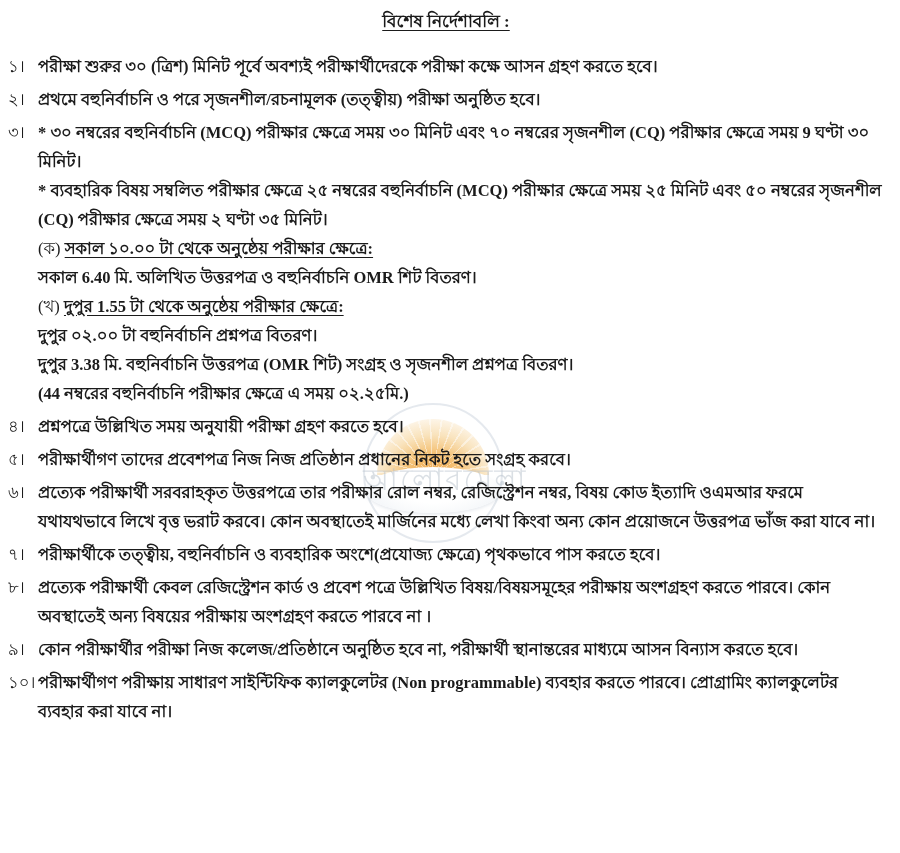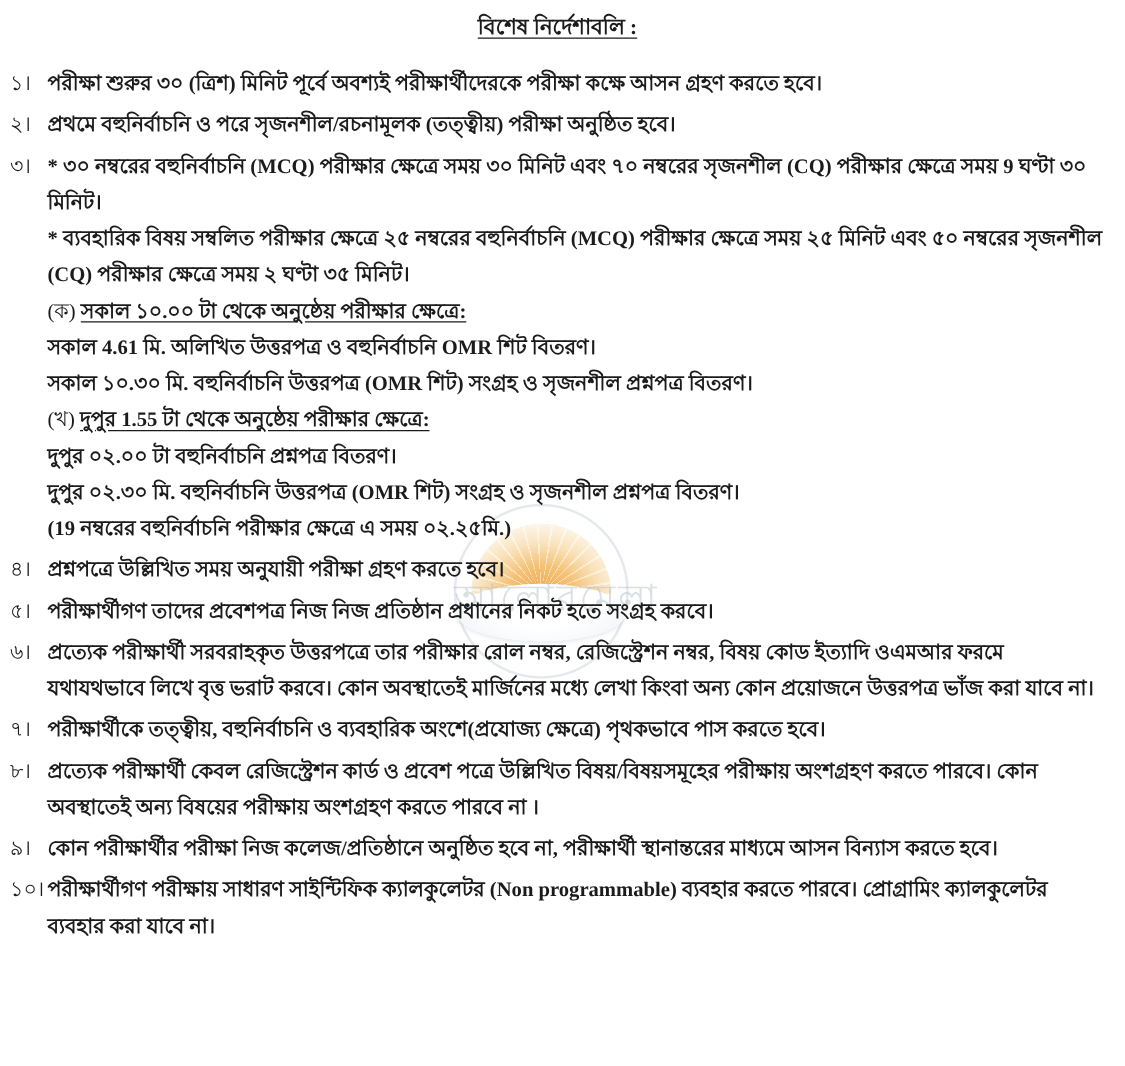--- a/index.html
+++ b/index.html
@@ -86,37 +86,34 @@
         <span class="text">* ৩০ নম্বরের বহুনির্বাচনি (MCQ) পরীক্ষার ক্ষেত্রে সময় ৩০ মিনিট এবং ৭০ নম্বরের সৃজনশীল (CQ) পরীক্ষার ক্ষেত্রে সময় 9 ঘণ্টা ৩০ মিনিট।</span>
       </div>
       <div class="row sub">
         <span class="text">* ব্যবহারিক বিষয় সম্বলিত পরীক্ষার ক্ষেত্রে ২৫ নম্বরের বহুনির্বাচনি (MCQ) পরীক্ষার ক্ষেত্রে সময় ২৫ মিনিট এবং ৫০ নম্বরের সৃজনশীল (CQ) পরীক্ষার ক্ষেত্রে সময় ২ ঘণ্টা ৩৫ মিনিট।</span>
       </div>
       <div class="row sub">
         <span class="prefix">(ক) </span>
         <span class="text u">সকাল ১০.০০ টা থেকে অনুষ্ঠেয় পরীক্ষার ক্ষেত্রে:</span>
       </div>
       <div class="row sub">
-        <span class="text">সকাল 4.61 মি. অলিখিত উত্তরপত্র ও বহুনির্বাচনি OMR শিট বিতরণ।</span>
-      </div>
-      <div class="row sub">
-        <span class="text">সকাল ১০.৩০ মি. বহুনির্বাচনি উত্তরপত্র (OMR শিট) সংগ্রহ ও সৃজনশীল প্রশ্নপত্র বিতরণ।</span>
+        <span class="text">সকাল 6.40 মি. অলিখিত উত্তরপত্র ও বহুনির্বাচনি OMR শিট বিতরণ।</span>
       </div>
       <div class="row sub">
         <span class="prefix">(খ) </span>
         <span class="text u">দুপুর 1.55 টা থেকে অনুষ্ঠেয় পরীক্ষার ক্ষেত্রে:</span>
       </div>
       <div class="row sub">
         <span class="text">দুপুর ০২.০০ টা বহুনির্বাচনি প্রশ্নপত্র বিতরণ।</span>
       </div>
       <div class="row sub">
-        <span class="text">দুপুর ০২.৩০ মি. বহুনির্বাচনি উত্তরপত্র (OMR শিট) সংগ্রহ ও সৃজনশীল প্রশ্নপত্র বিতরণ।</span>
+        <span class="text">দুপুর 3.38 মি. বহুনির্বাচনি উত্তরপত্র (OMR শিট) সংগ্রহ ও সৃজনশীল প্রশ্নপত্র বিতরণ।</span>
       </div>
       <div class="row sub">
-        <span class="text">(19 নম্বরের বহুনির্বাচনি পরীক্ষার ক্ষেত্রে এ সময় ০২.২৫মি.)</span>
+        <span class="text">(44 নম্বরের বহুনির্বাচনি পরীক্ষার ক্ষেত্রে এ সময় ০২.২৫মি.)</span>
       </div>
       <div class="row numbered">
         <span class="num">৪।</span>
         <span class="text">প্রশ্নপত্রে উল্লিখিত সময় অনুযায়ী পরীক্ষা গ্রহণ করতে হবে।</span>
       </div>
       <div class="row numbered">
         <span class="num">৫।</span>
         <span class="text">পরীক্ষার্থীগণ তাদের প্রবেশপত্র নিজ নিজ প্রতিষ্ঠান প্রধানের নিকট হতে সংগ্রহ করবে।</span>
       </div>
       <div class="row numbered">

